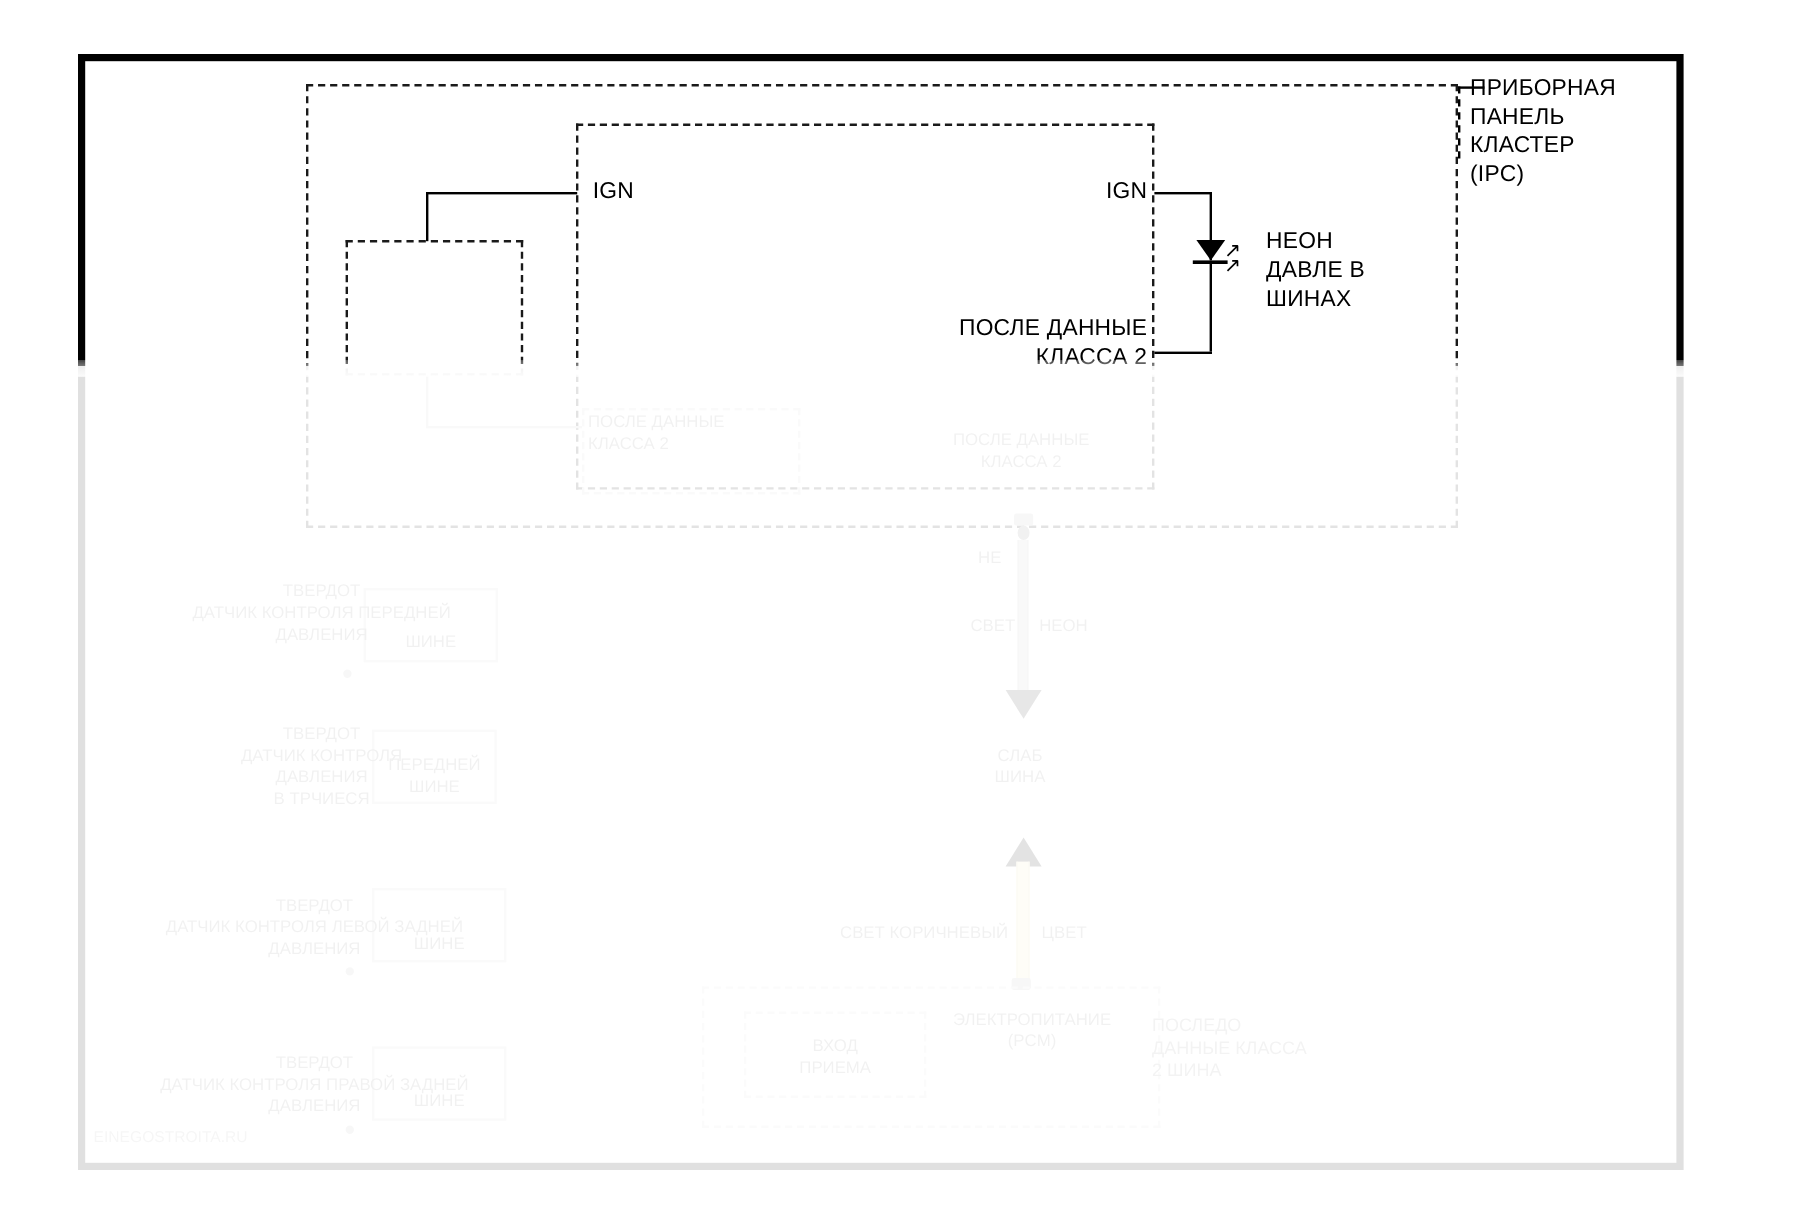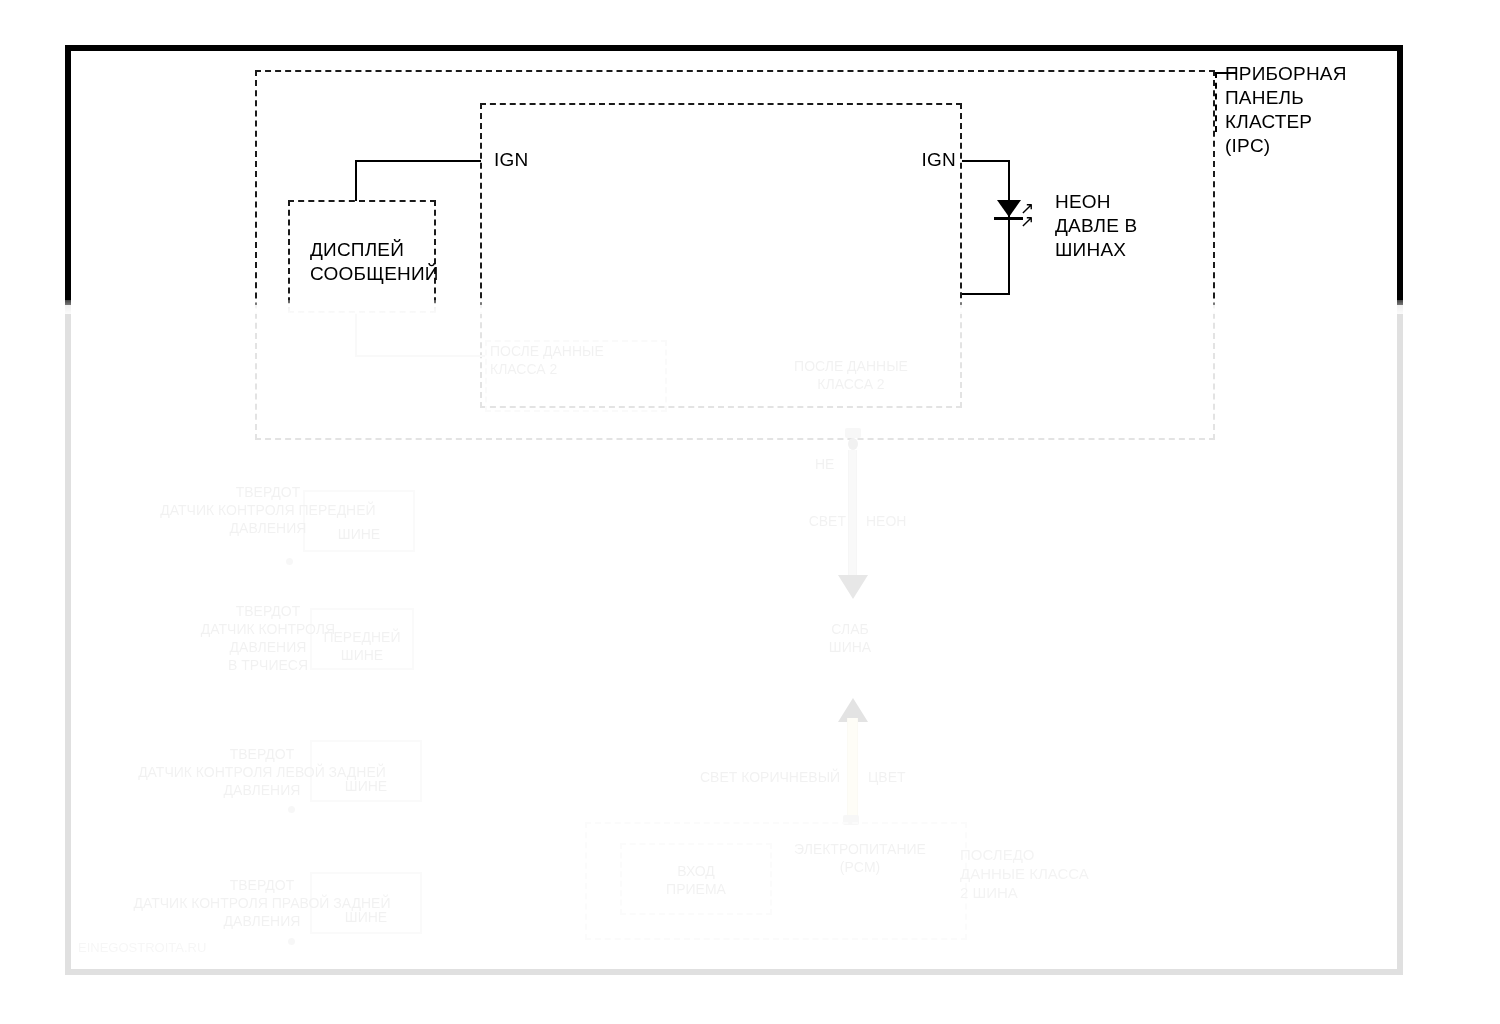--- a/index.html
+++ b/index.html
@@ -80,35 +80,35 @@
   <div class="wire-v" style="left:1215px;top:72px;height:60px;border-left-style:dashed;"></div>
   <div class="lbl" style="left:1225px;top:62px;">ПРИБОРНАЯ
 ПАНЕЛЬ
 КЛАСТЕР
 (IPC)</div>
 
   <div class="wire-h" style="left:355px;top:160px;width:126px;"></div>
   <div class="wire-v" style="left:355px;top:160px;height:41px;"></div>
   <div class="lbl" style="left:494px;top:148px;">IGN</div>
 
-  <div class="lbl" style="left:310px;top:238px;">ДИСПЛЕЙ
-СООБЩЕНИЙ</div>
 
   <div class="wire-h" style="left:962px;top:160px;width:48px;"></div>
   <div class="wire-v" style="left:1008px;top:160px;height:57px;"></div>
   <div class="lbl r" style="left:880px;top:148px;width:76px;">IGN</div>
 
   <div class="led-tri" style="left:997px;top:200px;"></div>
   <div class="led-bar" style="left:994px;top:217px;width:29px;"></div>
   <div class="led-arrow" style="left:1020px;top:200px;">↗</div>
   <div class="led-arrow" style="left:1020px;top:213px;">↗</div>
 
   <div class="wire-v" style="left:1008px;top:220px;height:73px;"></div>
   <div class="wire-h" style="left:962px;top:293px;width:48px;"></div>
 
+  <div class="lbl r" style="left:770px;top:262px;width:186px;">ПОСЛЕ ДАННЫЕ
+КЛАССА 2</div>
 
   <div class="lbl" style="left:1055px;top:190px;">НЕОН
 ДАВЛЕ В
 ШИНАХ</div>
 
   <div class="wire-v" style="left:355px;top:313px;height:42px;border-left-color:#c9c9c9;"></div>
   <div class="wire-h" style="left:355px;top:355px;width:130px;border-top-color:#c9c9c9;"></div>
 
   <div class="dashed-thin" style="left:485px;top:340px;width:182px;height:72px;border-color:#d2d2d2;"></div>
   <div class="lbl-faded" style="left:490px;top:342px;width:176px;text-align:left;">ПОСЛЕ ДАННЫЕ

